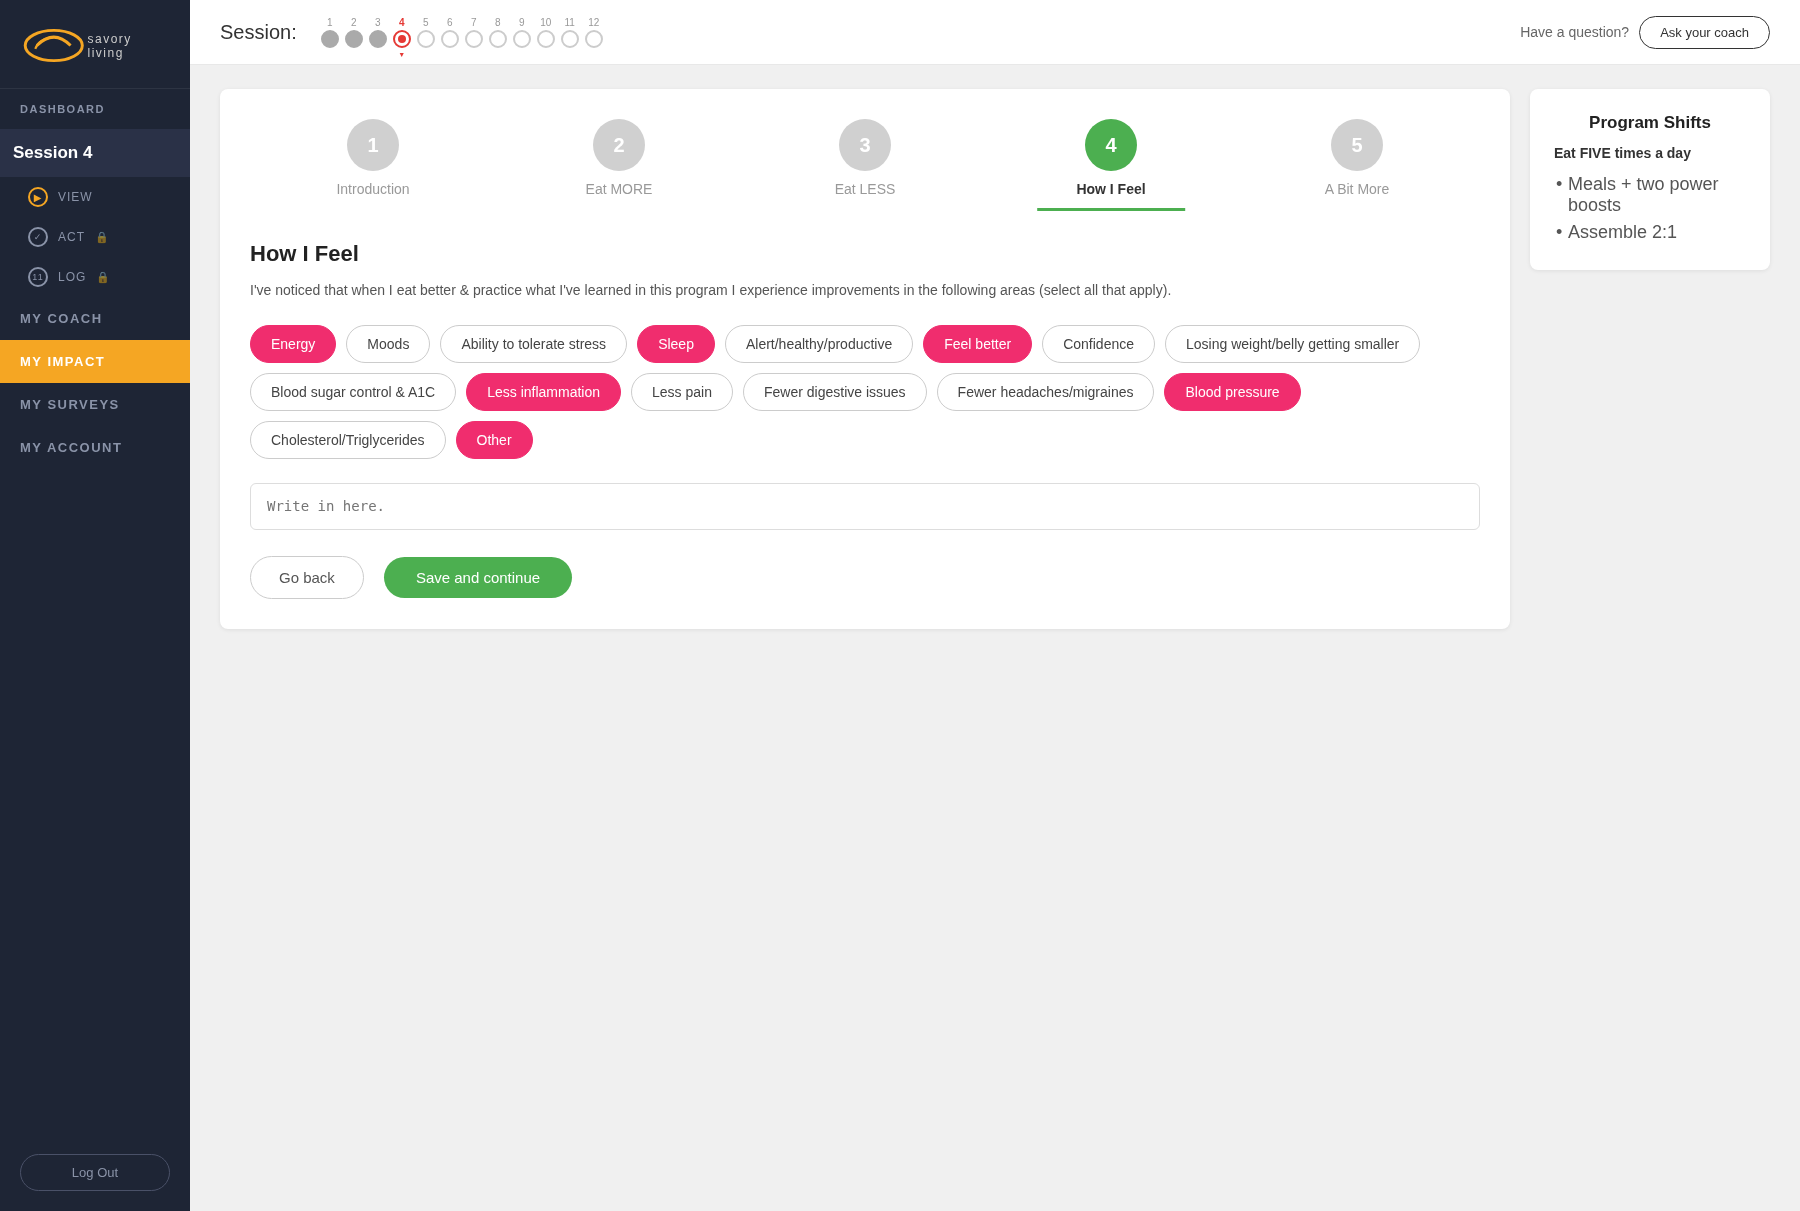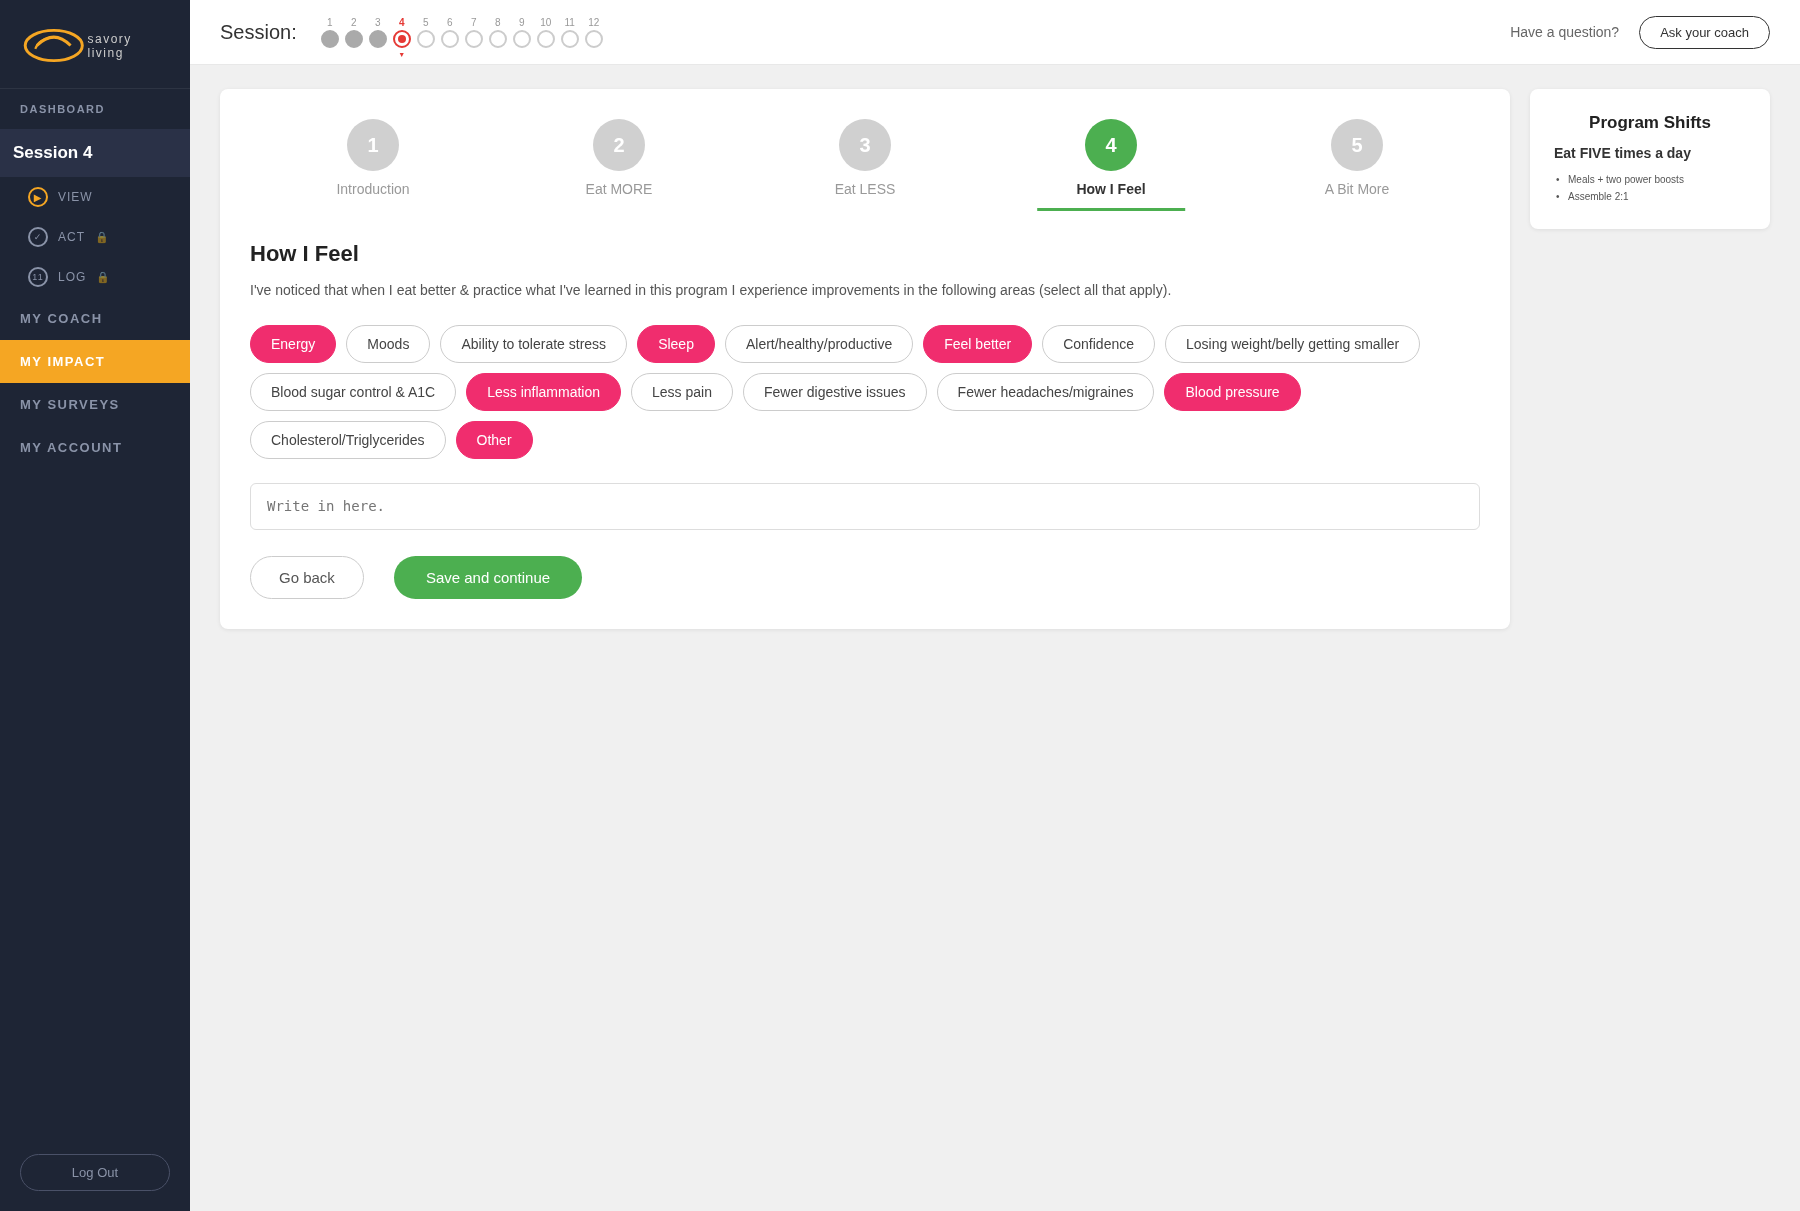--- a/index.html
+++ b/index.html
@@ -177,21 +177,21 @@
       content: '▼';
       position: absolute;
       bottom: -12px;
       font-size: 7px;
       color: #e53935;
     }
 
     .top-bar-right {
       display: flex;
       align-items: center;
-      gap: 20px;
+      gap: 10px;
     }
     .have-question {
       font-size: 14px;
       color: #666;
     }
     .ask-coach-btn {
       padding: 8px 20px;
       border: 1.5px solid #333;
       border-radius: 20px;
       background: #fff;
@@ -340,21 +340,22 @@
       color: #aaa;
       outline: none;
       margin-bottom: 22px;
       resize: none;
       height: 47px;
     }
 
     
     .action-buttons {
       display: flex;
-      gap: 30px;
+      gap: 20px;
+      align-items: center;
     }
     .go-back-btn {
       padding: 12px 28px;
       border: 1.5px solid #ccc;
       border-radius: 30px;
       background: #fff;
       font-size: 15px;
       color: #555;
       cursor: pointer;
     }
@@ -389,21 +390,21 @@
       font-size: 14px;
       font-weight: 600;
       color: #333;
       margin-bottom: 10px;
     }
     .sidebar-card-list {
       list-style: none;
       padding: 0;
     }
     .sidebar-card-list li {
-      font-size: 10px;
+      font-size: 18px;
       color: #555;
       padding: 3px 0;
       padding-left: 14px;
       position: relative;
     }
     .sidebar-card-list li::before {
       content: '•';
       position: absolute;
       left: 2px;
       color: #555;

